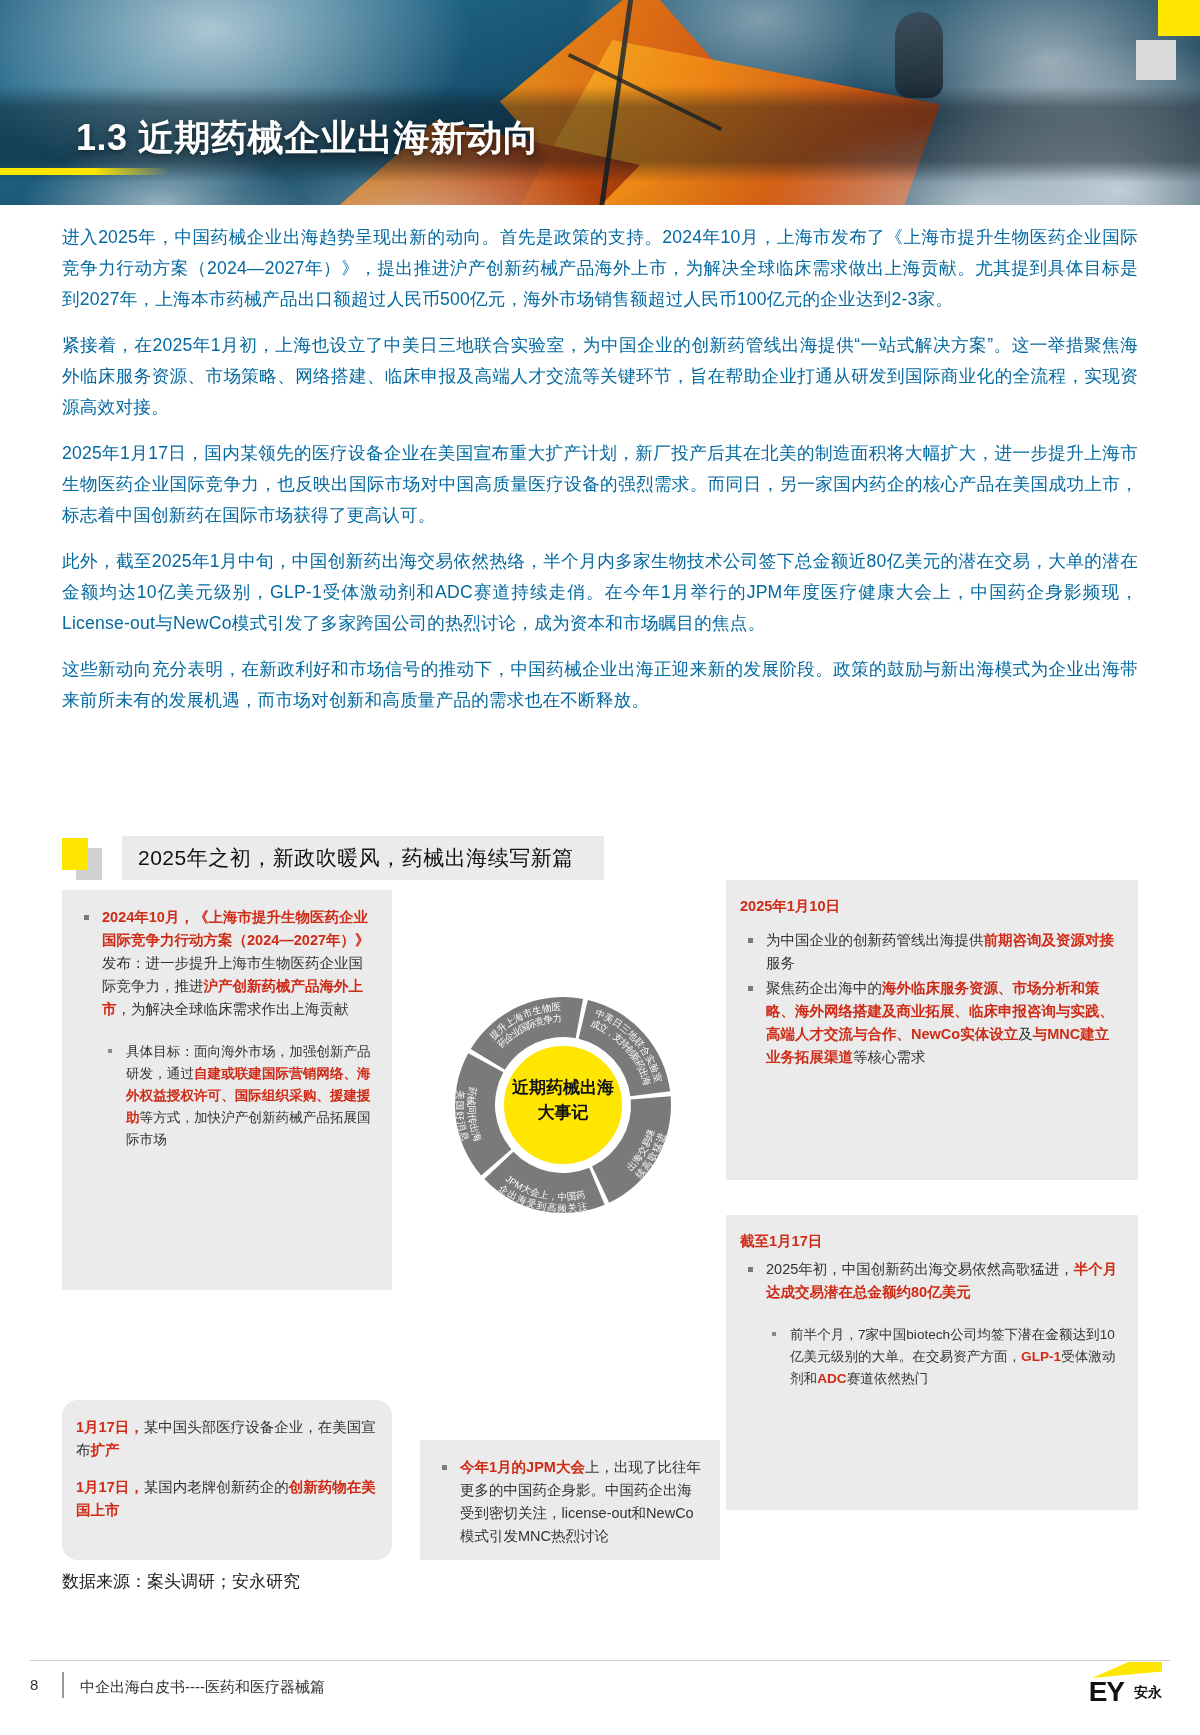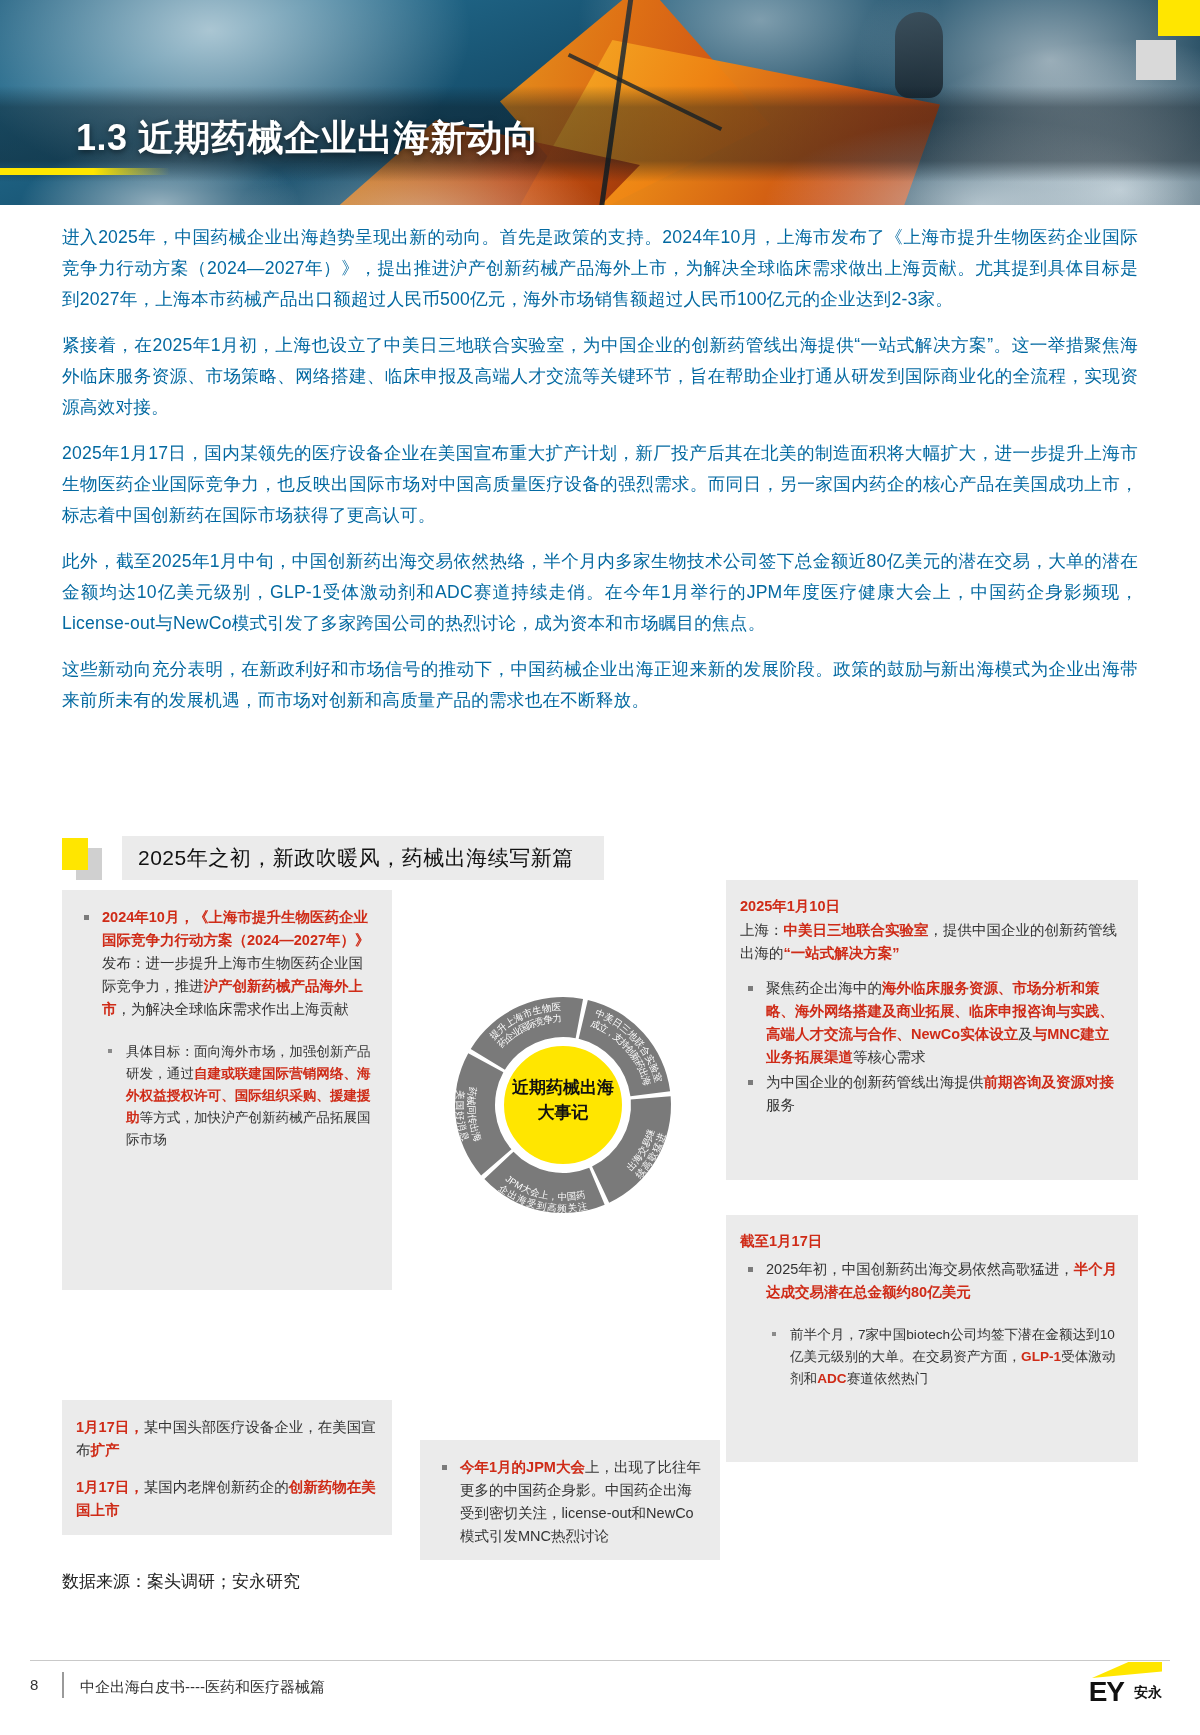--- a/index.html
+++ b/index.html
@@ -118,24 +118,24 @@
     position:relative;padding-left:24px;margin-bottom:1px;
     font-size:13.6px;line-height:22px;color:#333;
   }
   ul.bl ul.bl2>li:before{
     content:"";position:absolute;left:6px;top:8px;width:4px;height:4px;background:#8a8a8a;
   }
   .r{color:#cf2b17;font-weight:700;}
 
   
   #box-policy{left:62px;top:890px;width:330px;height:400px;}
-  #box-expand{left:62px;top:1400px;width:330px;height:135px;}
+  #box-expand{left:62px;top:1400px;width:330px;height:160px;border-radius:16px;}
   #box-jpm{left:420px;top:1440px;width:300px;height:120px;}
   #box-lab{left:726px;top:880px;width:412px;height:300px;}
-  #box-deal{left:726px;top:1215px;width:412px;height:247px;}
+  #box-deal{left:726px;top:1215px;width:412px;height:295px;}
 
   
   .donut{position:absolute;left:413px;top:930px;width:300px;height:340px;}
   .donut svg{display:block;}
   .donut-center-text{
     position:absolute;left:0;top:0;width:300px;height:340px;
     display:flex;align-items:center;justify-content:center;
     flex-direction:column;pointer-events:none;
   }
   .donut-center-text div{
@@ -268,29 +268,26 @@
       <li>
         <span><span class="r">今年1月的JPM大会</span><span>上，出现了比往年更多的中国药企身影。中国药企出海受到密切关注，license-out和NewCo模式引发MNC热烈讨论</span></span>
       </li>
     </ul>
   </div>
 </div>
 
 <div class="box" id="box-lab">
   <div class="box-inner">
     <p class="bx-title">2025年1月10日</p>
-    <p class="bx-p">
-      <span><span>上海：</span><span class="r">中美日三地联合实验室</span><span>，提供中国企业的创新药管线出海的</span><span class="r">“一站式解决方案”</span></span>
-    </p>
     <ul class="bl" style="margin-top:12px">
       <li>
+        <span><span>为中国企业的创新药管线出海提供</span><span class="r">前期咨询及资源对接</span><span>服务</span></span>
+      </li>
+      <li>
         <span><span>聚焦药企出海中的</span><span class="r">海外临床服务资源、市场分析和策略、海外网络搭建及商业拓展、临床申报咨询与实践、高端人才交流与合作、NewCo实体设立</span><span>及</span><span class="r">与MNC建立业务拓展渠道</span><span>等核心需求</span></span>
-      </li>
-      <li>
-        <span><span>为中国企业的创新药管线出海提供</span><span class="r">前期咨询及资源对接</span><span>服务</span></span>
       </li>
     </ul>
   </div>
 </div>
 
 <div class="box" id="box-deal">
   <div class="box-inner">
     <p class="bx-title">截至1月17日</p>
     <ul class="bl" style="margin-top:6px">
       <li>

